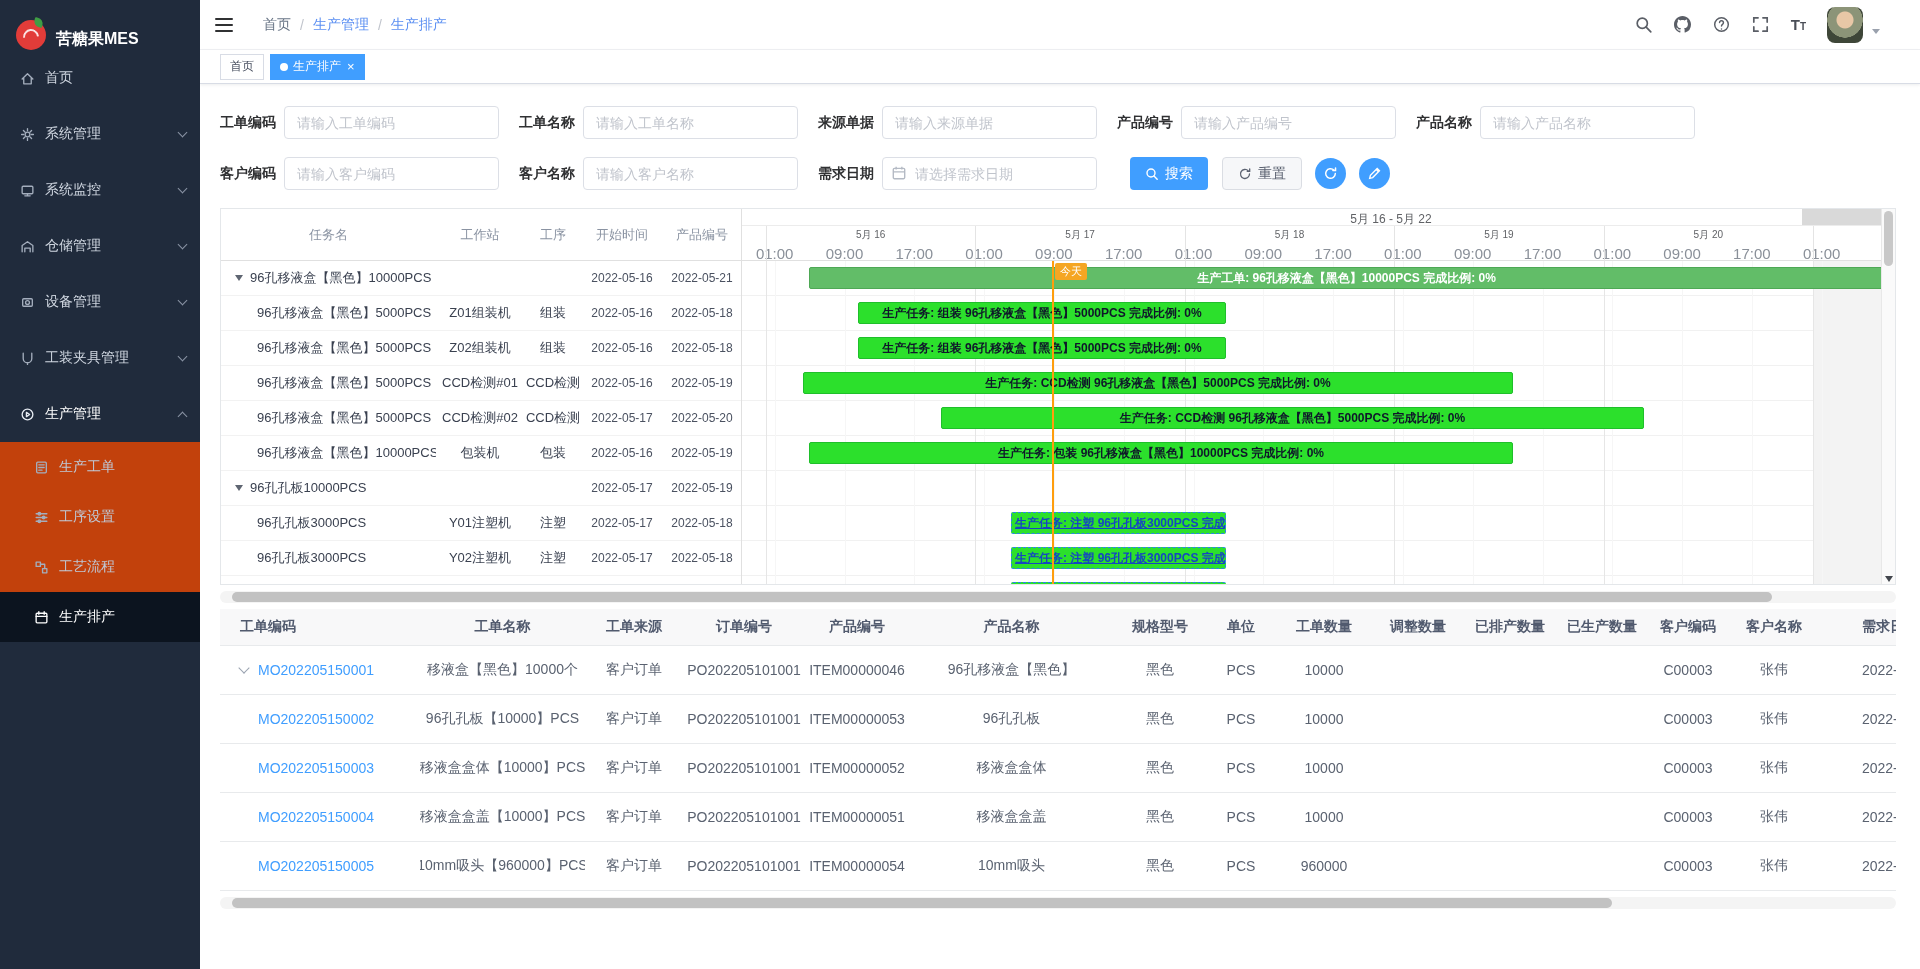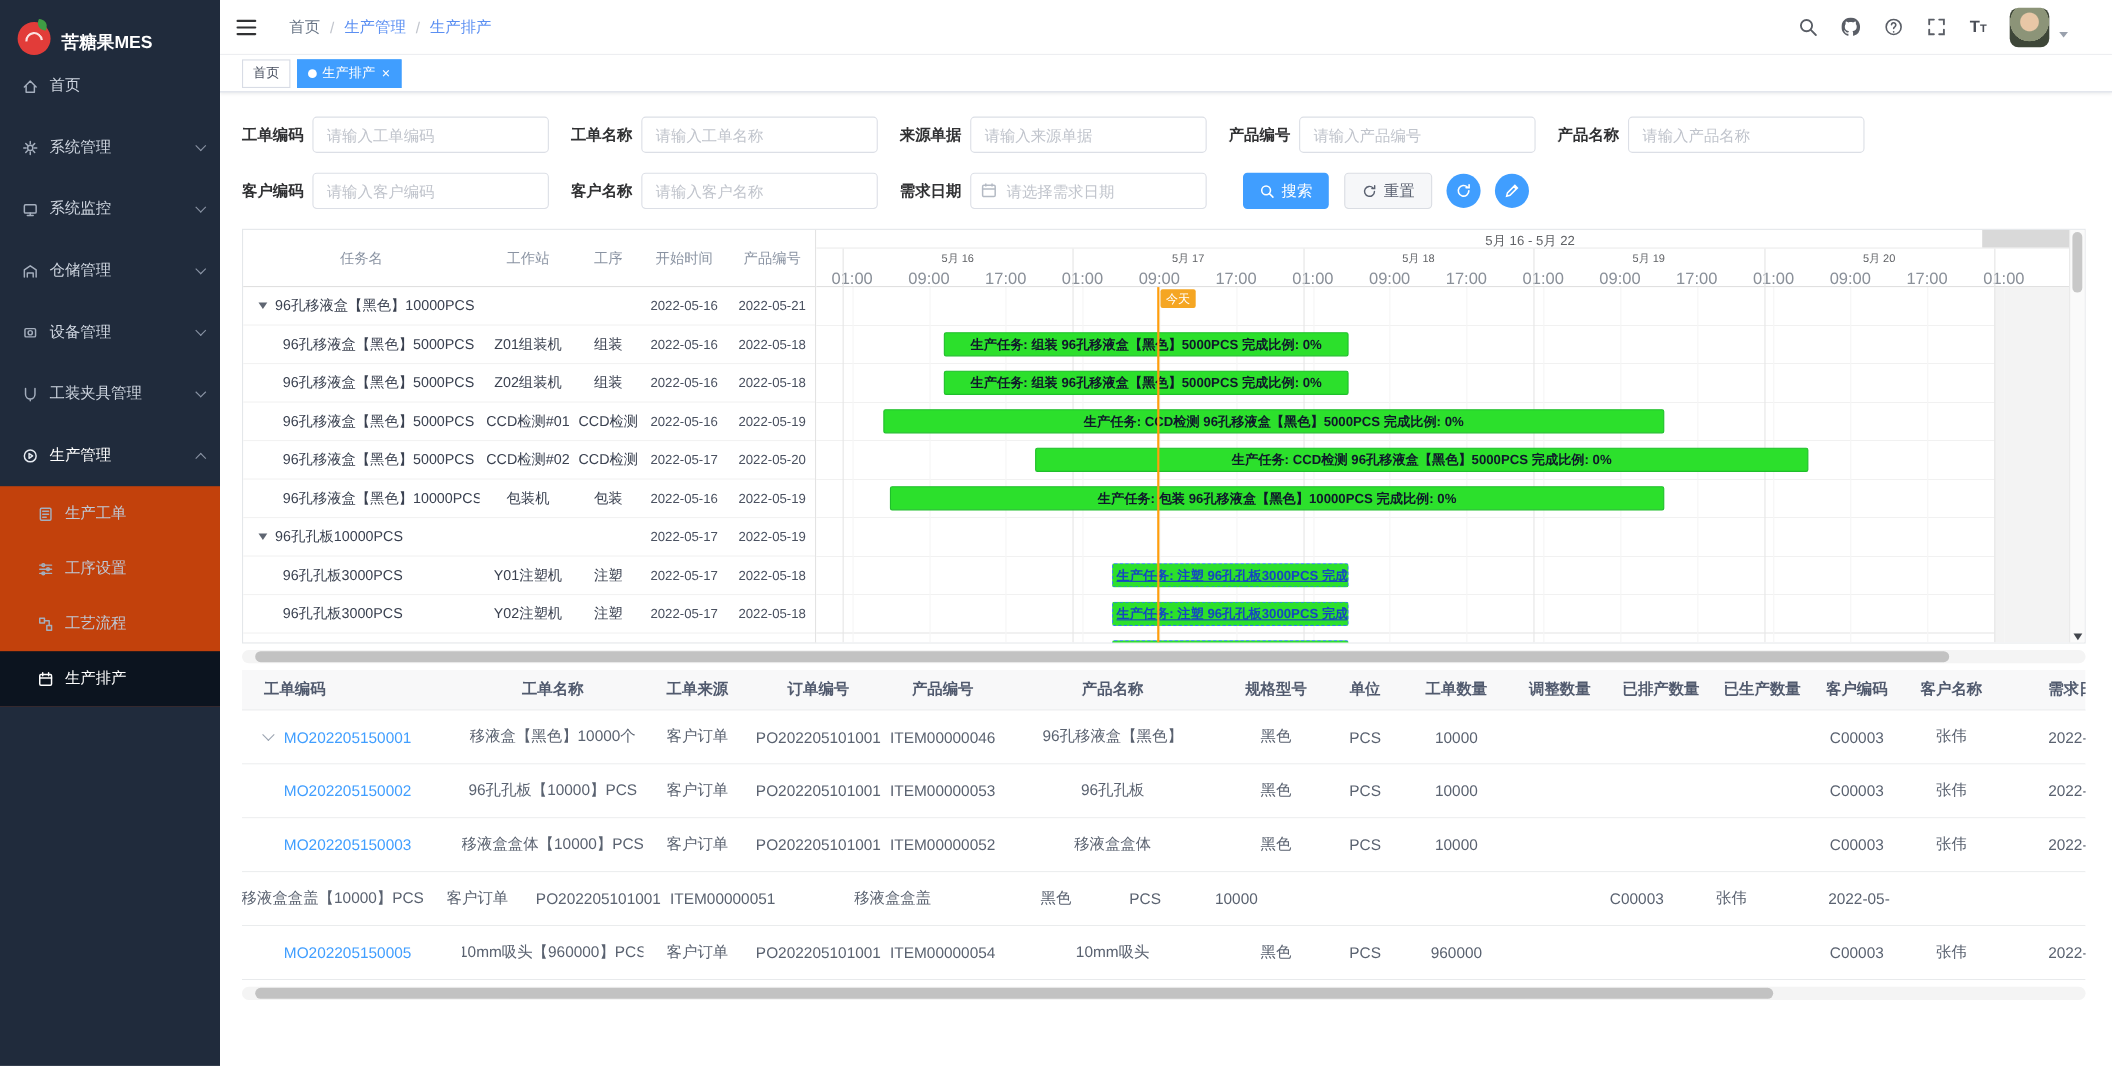--- a/index.html
+++ b/index.html
@@ -504,20 +504,23 @@
             <div class="vline hour" style="left:660.9000000000001px"></div>
             <div class="vline hour" style="left:730.7px"></div>
             <div class="vline hour" style="left:800.5px"></div>
             <div class="vline day" style="left:652.2px"></div>
             <div class="vline hour" style="left:870.3000000000001px"></div>
             <div class="vline hour" style="left:940.1px"></div>
             <div class="vline hour" style="left:1009.9000000000001px"></div>
             <div class="vline day" style="left:861.6px"></div>
             <div class="vline hour" style="left:1079.7px"></div>
             <div class="vline day" style="left:1071px"></div>
+            <div class="gbar order" style="left:67px;top:6px;width:1075px">
+              <span>生产工单: 96孔移液盒【黑色】10000PCS 完成比例: 0%</span>
+            </div>
             <div class="gbar task" style="left:116px;top:41px;width:368px">
               <span>生产任务: 组装 96孔移液盒【黑色】5000PCS 完成比例: 0%</span>
             </div>
             <div class="gbar task" style="left:116px;top:76px;width:368px">
               <span>生产任务: 组装 96孔移液盒【黑色】5000PCS 完成比例: 0%</span>
             </div>
             <div class="gbar task" style="left:61px;top:111px;width:710px">
               <span>生产任务: CCD检测 96孔移液盒【黑色】5000PCS 完成比例: 0%</span>
             </div>
             <div class="gbar task" style="left:199px;top:146px;width:703px">
@@ -619,20 +622,24 @@
             <div class="ot-c" style="width:70px">PCS</div>
             <div class="ot-c" style="width:96px">10000</div>
             <div class="ot-c" style="width:92px"></div>
             <div class="ot-c" style="width:92px"></div>
             <div class="ot-c" style="width:92px"></div>
             <div class="ot-c" style="width:80px">C00003</div>
             <div class="ot-c" style="width:92px">张伟</div>
             <div class="ot-c" style="width:140px">2022-05-</div>
           </div>
           <div class="ot-row">
+            <div class="ot-c first" style="width:200px">
+              <span class="exp-sp"></span>
+              <span class="ot-link">MO202205150004</span>
+            </div>
             <div class="ot-c" style="width:165px">移液盒盒盖【10000】PCS</div>
             <div class="ot-c" style="width:98px">客户订单</div>
             <div class="ot-c" style="width:122px">PO202205101001</div>
             <div class="ot-c" style="width:104px">ITEM00000051</div>
             <div class="ot-c" style="width:205px">移液盒盒盖</div>
             <div class="ot-c" style="width:92px">黑色</div>
             <div class="ot-c" style="width:70px">PCS</div>
             <div class="ot-c" style="width:96px">10000</div>
             <div class="ot-c" style="width:92px"></div>
             <div class="ot-c" style="width:92px"></div>

